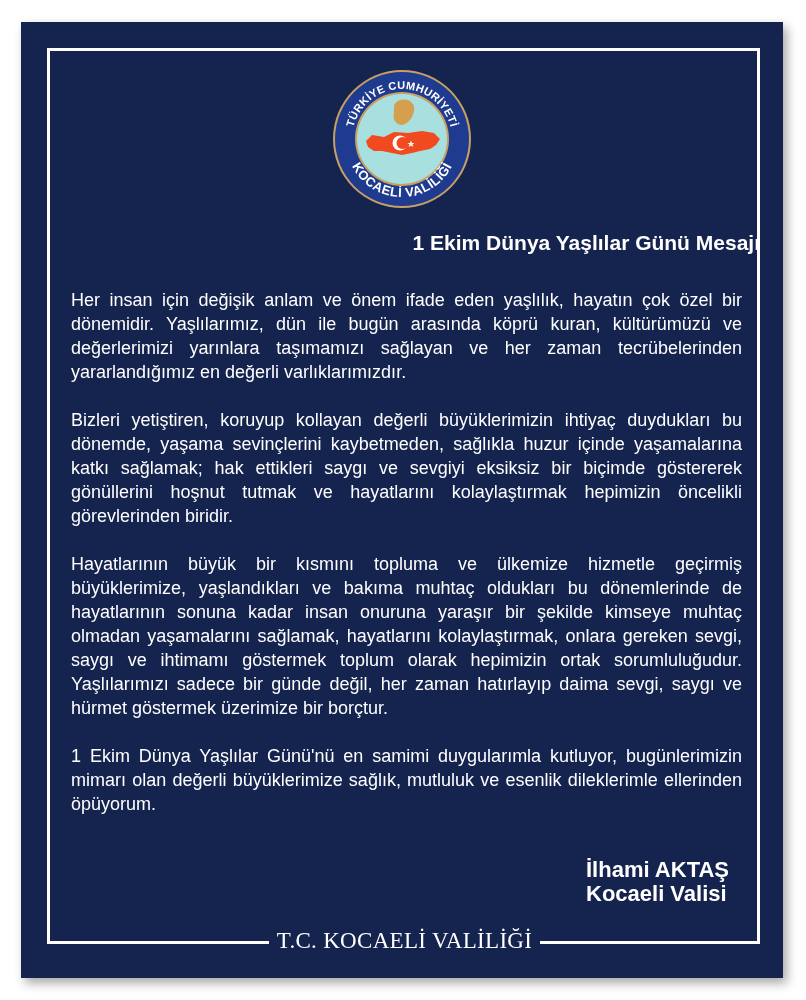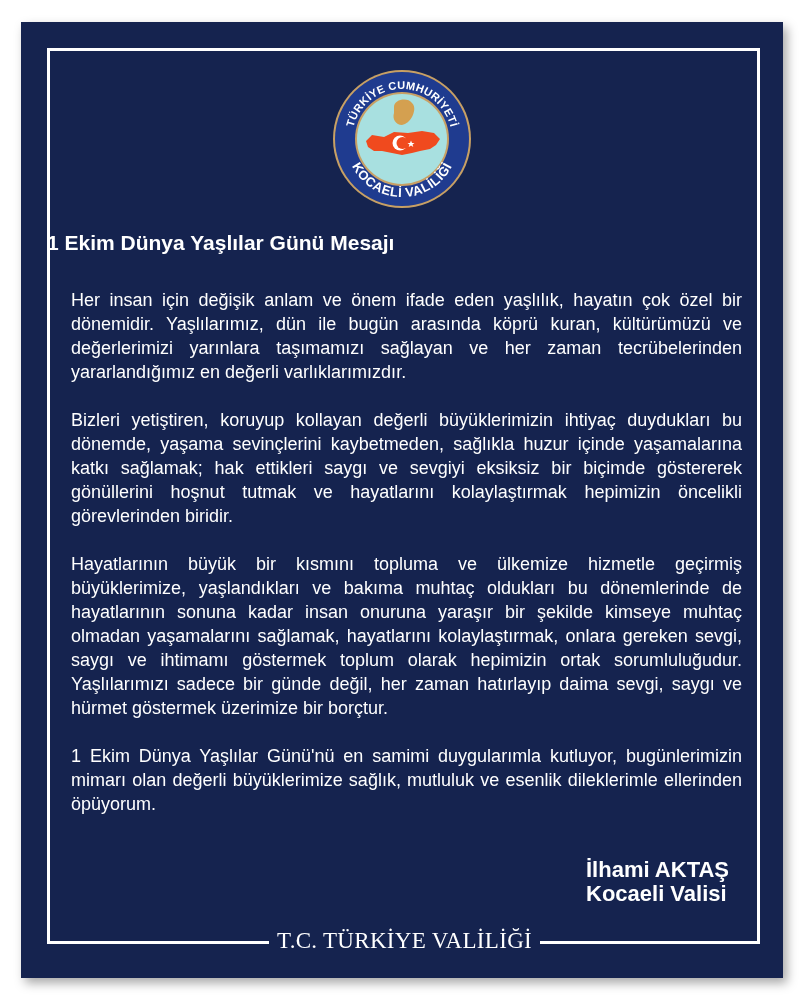--- a/index.html
+++ b/index.html
@@ -52,21 +52,21 @@
       top: 47px;
       width: 140px;
       height: 140px;
     }
 
     .title {
       position: absolute;
       left: 26px;
       width: 713px;
       top: 206px;
-      text-align: left;
+      text-align: right;
       color: #ffffff;
       font-weight: bold;
       font-size: 21px;
       line-height: 30px;
     }
 
     .body-text {
       position: absolute;
       left: 50px;
       top: 266px;
@@ -135,14 +135,14 @@
     <p>Bizleri yetiştiren, koruyup kollayan değerli büyüklerimizin ihtiyaç duydukları bu dönemde, yaşama sevinçlerini kaybetmeden, sağlıkla huzur içinde yaşamalarına katkı sağlamak; hak ettikleri saygı ve sevgiyi eksiksiz bir biçimde göstererek gönüllerini hoşnut tutmak ve hayatlarını kolaylaştırmak hepimizin öncelikli görevlerinden biridir.</p>
     <p>Hayatlarının büyük bir kısmını topluma ve ülkemize hizmetle geçirmiş büyüklerimize, yaşlandıkları ve bakıma muhtaç oldukları bu dönemlerinde de hayatlarının sonuna kadar insan onuruna yaraşır bir şekilde kimseye muhtaç olmadan yaşamalarını sağlamak, hayatlarını kolaylaştırmak, onlara gereken sevgi, saygı ve ihtimamı göstermek toplum olarak hepimizin ortak sorumluluğudur. Yaşlılarımızı sadece bir günde değil, her zaman hatırlayıp daima sevgi, saygı ve hürmet göstermek üzerimize bir borçtur.</p>
     <p>1 Ekim Dünya Yaşlılar Günü'nü en samimi duygularımla kutluyor, bugünlerimizin mimarı olan değerli büyüklerimize sağlık, mutluluk ve esenlik dileklerimle ellerinden öpüyorum.</p>
   </div>
 
   <div class="signature">
     <div>İlhami AKTAŞ</div>
     <div>Kocaeli Valisi</div>
   </div>
 
-  <div class="footer-org">T.C. TÜRKİYE VALİLİĞİ</div>
+  <div class="footer-org">T.C. KOCAELİ VALİLİĞİ</div>
 </div>
 
 </body></html>

